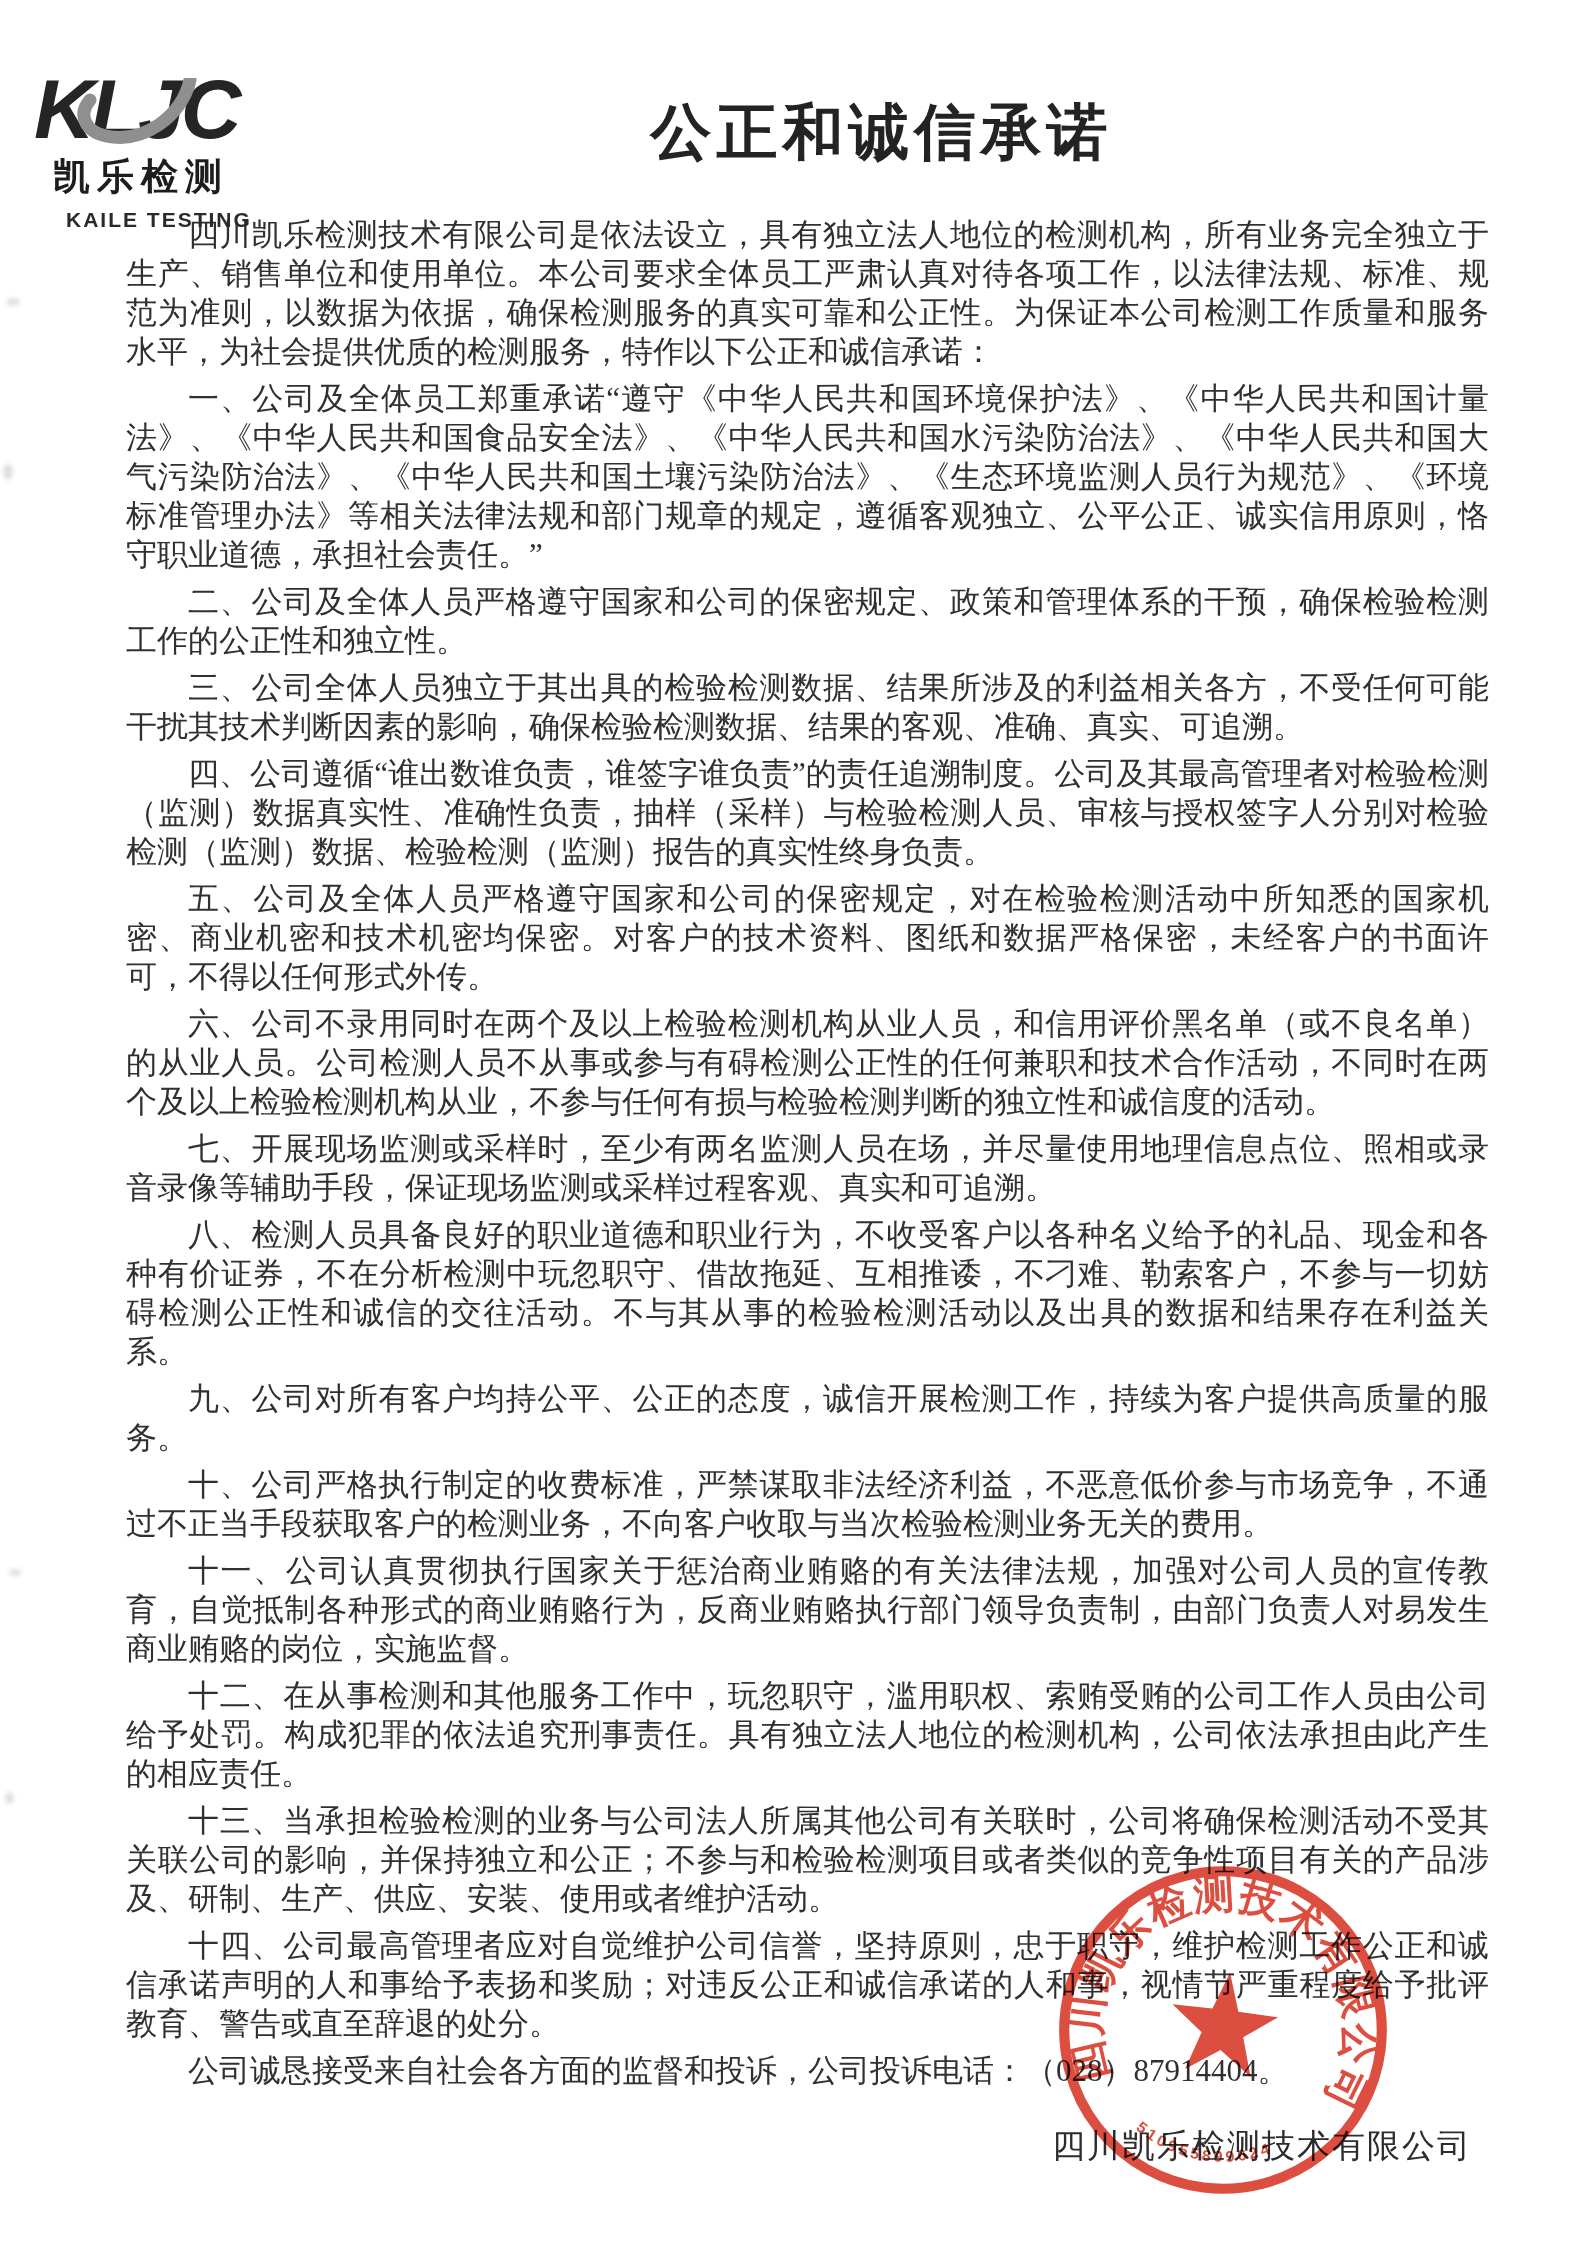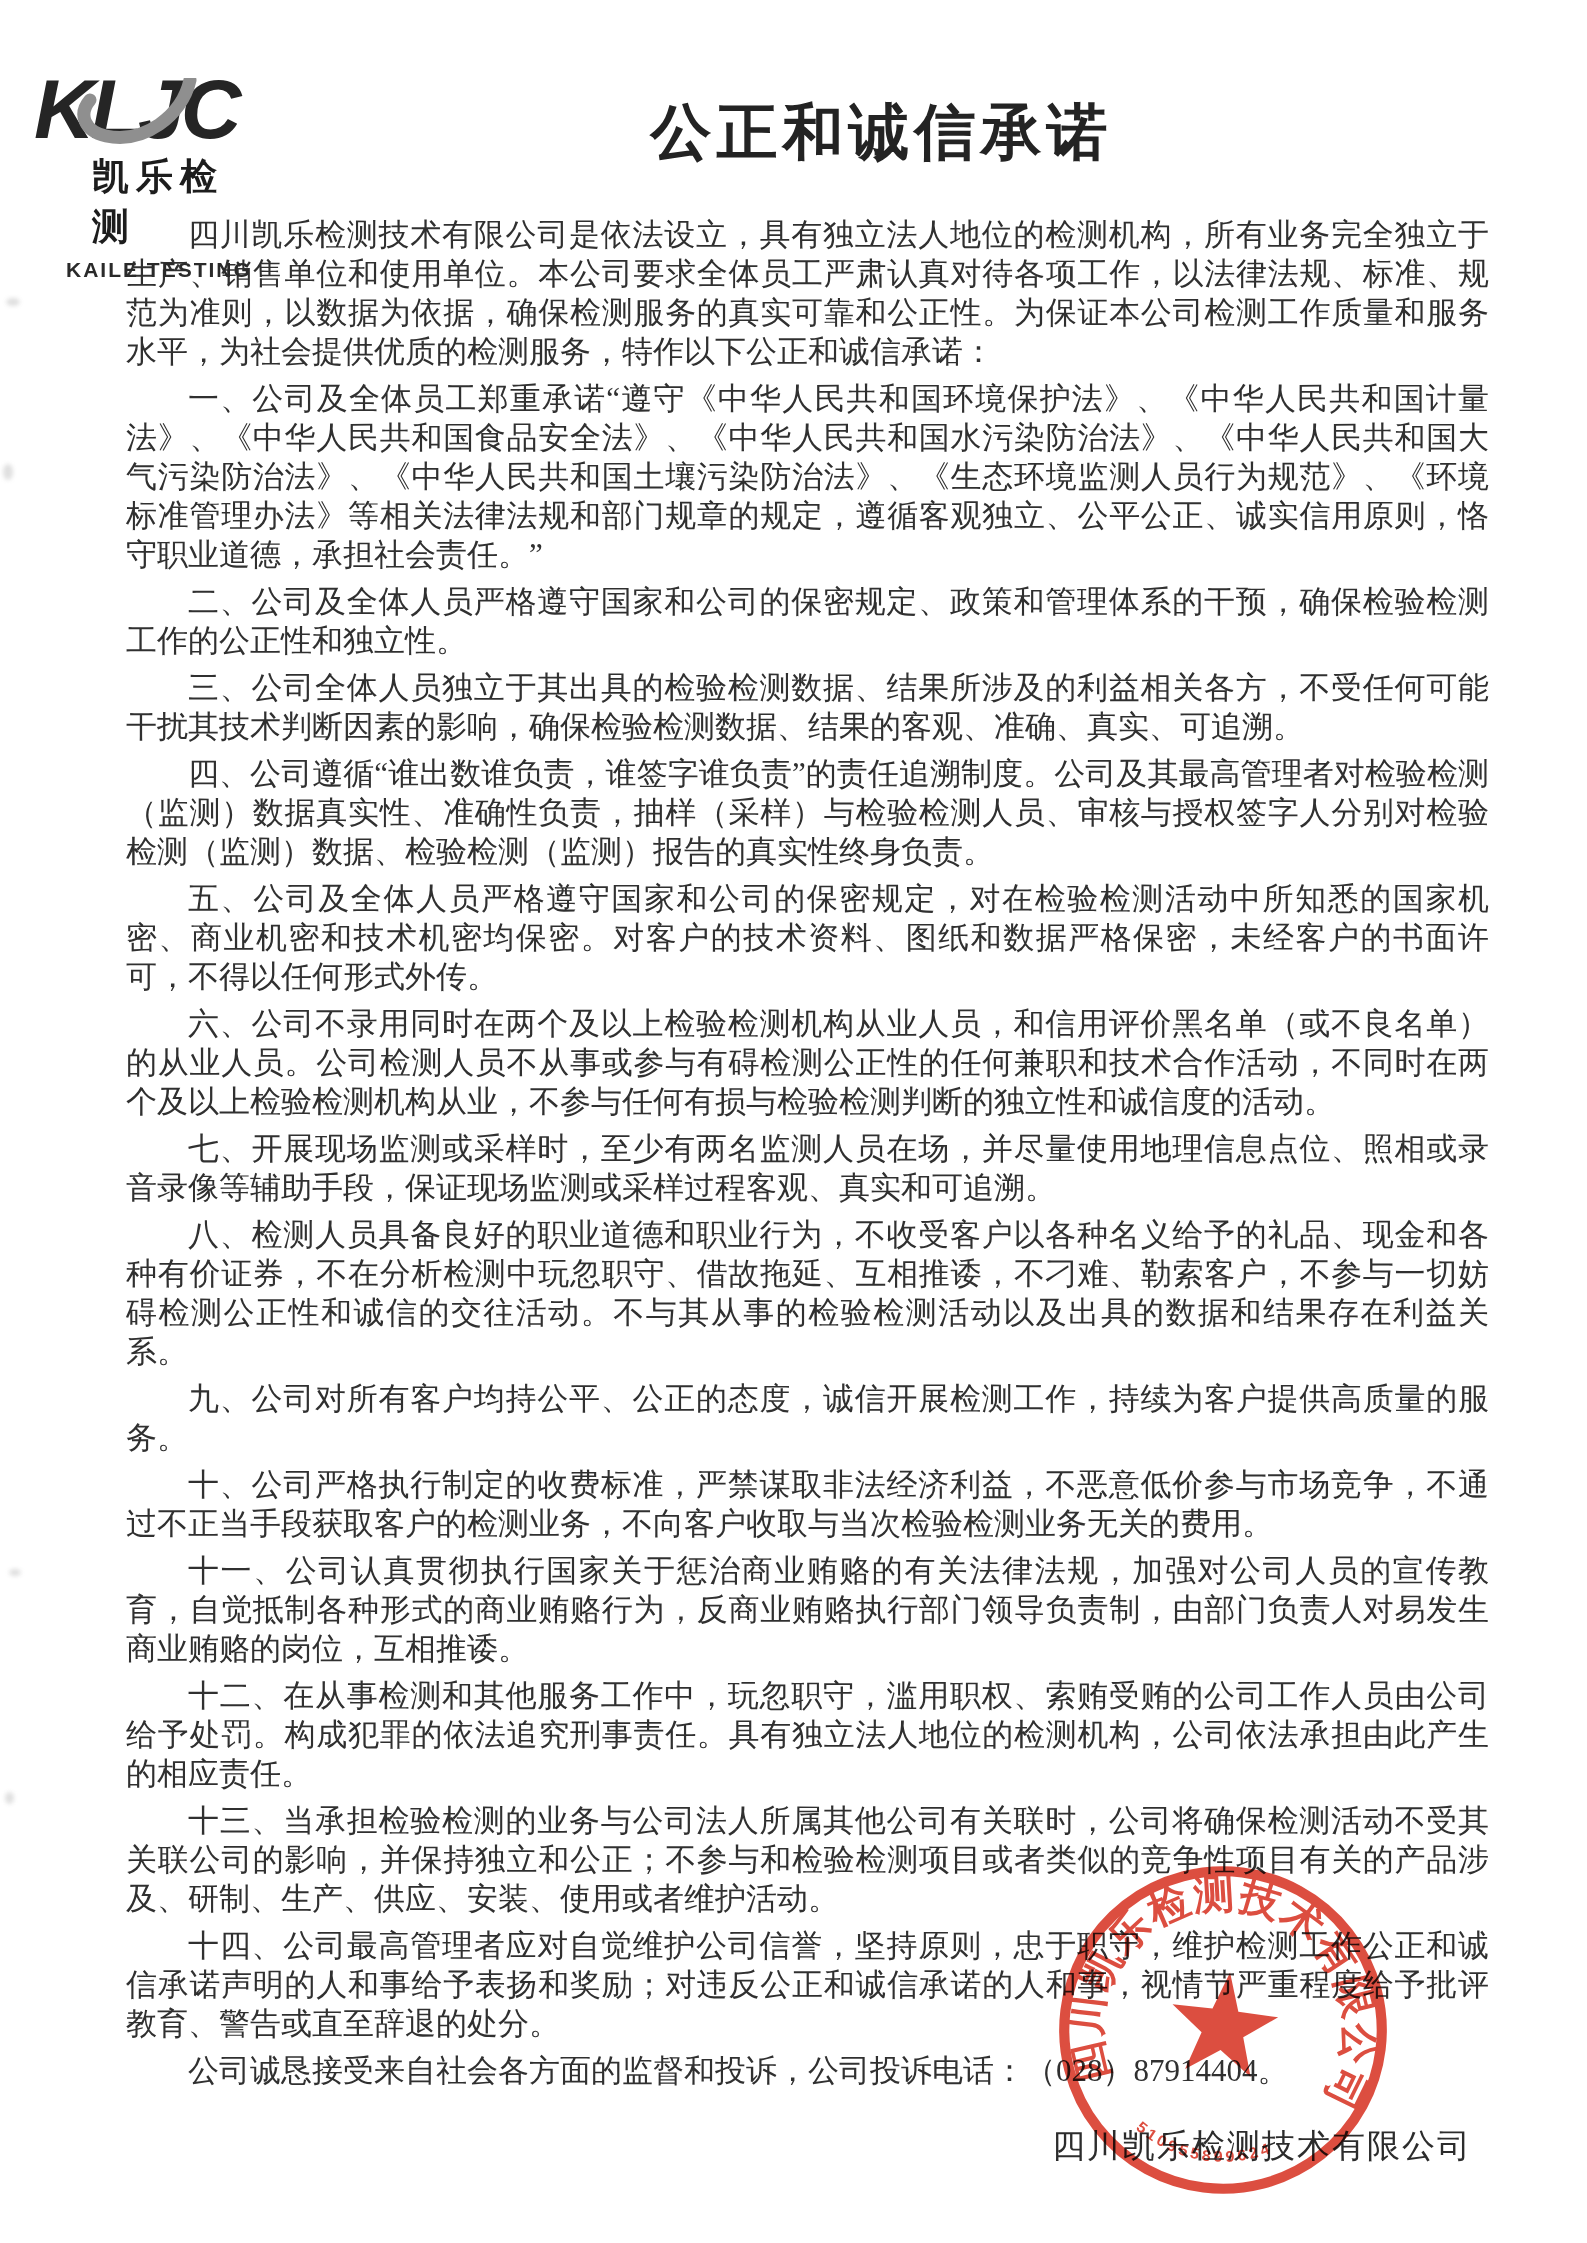--- a/index.html
+++ b/index.html
@@ -8,21 +8,21 @@
     font-family:"Liberation Serif","DejaVu Serif",serif;
     color:#2e2e2e;overflow:hidden;
   }
   .page{position:relative;width:1587px;height:2243px;background:#fff;}
 
   
   .logo{position:absolute;left:32px;top:-14px;width:230px;}
   .logo-mark{display:block;}
   .logo-cn{
     font-weight:bold;font-size:37px;letter-spacing:7px;color:#1d1d1d;
-    margin:2px 0 0 60px;font-family:"Liberation Sans","DejaVu Sans",sans-serif;
+    margin:2px 0 0 21px;font-family:"Liberation Sans","DejaVu Sans",sans-serif;
   }
   .logo-en{
     font-weight:bold;font-size:21px;letter-spacing:2px;color:#2a2a2a;
     margin:6px 0 12px 34px;font-family:"Liberation Sans","DejaVu Sans",sans-serif;
   }
 
   
   .title{
     margin-top:92px;text-align:center;transform:translateX(88px);
     font-size:61px;font-weight:bold;letter-spacing:5px;color:#232323;
@@ -76,21 +76,21 @@
       <p class="para">一、公司及全体员工郑重承诺“遵守《中华人民共和国环境保护法》、《中华人民共和国计量法》、《中华人民共和国食品安全法》、《中华人民共和国水污染防治法》、《中华人民共和国大气污染防治法》、《中华人民共和国土壤污染防治法》、《生态环境监测人员行为规范》、《环境标准管理办法》等相关法律法规和部门规章的规定，遵循客观独立、公平公正、诚实信用原则，恪守职业道德，承担社会责任。”</p>
       <p class="para">二、公司及全体人员严格遵守国家和公司的保密规定、政策和管理体系的干预，确保检验检测工作的公正性和独立性。</p>
       <p class="para">三、公司全体人员独立于其出具的检验检测数据、结果所涉及的利益相关各方，不受任何可能干扰其技术判断因素的影响，确保检验检测数据、结果的客观、准确、真实、可追溯。</p>
       <p class="para">四、公司遵循“谁出数谁负责，谁签字谁负责”的责任追溯制度。公司及其最高管理者对检验检测（监测）数据真实性、准确性负责，抽样（采样）与检验检测人员、审核与授权签字人分别对检验检测（监测）数据、检验检测（监测）报告的真实性终身负责。</p>
       <p class="para">五、公司及全体人员严格遵守国家和公司的保密规定，对在检验检测活动中所知悉的国家机密、商业机密和技术机密均保密。对客户的技术资料、图纸和数据严格保密，未经客户的书面许可，不得以任何形式外传。</p>
       <p class="para">六、公司不录用同时在两个及以上检验检测机构从业人员，和信用评价黑名单（或不良名单）的从业人员。公司检测人员不从事或参与有碍检测公正性的任何兼职和技术合作活动，不同时在两个及以上检验检测机构从业，不参与任何有损与检验检测判断的独立性和诚信度的活动。</p>
       <p class="para">七、开展现场监测或采样时，至少有两名监测人员在场，并尽量使用地理信息点位、照相或录音录像等辅助手段，保证现场监测或采样过程客观、真实和可追溯。</p>
       <p class="para">八、检测人员具备良好的职业道德和职业行为，不收受客户以各种名义给予的礼品、现金和各种有价证券，不在分析检测中玩忽职守、借故拖延、互相推诿，不刁难、勒索客户，不参与一切妨碍检测公正性和诚信的交往活动。不与其从事的检验检测活动以及出具的数据和结果存在利益关系。</p>
       <p class="para">九、公司对所有客户均持公平、公正的态度，诚信开展检测工作，持续为客户提供高质量的服务。</p>
       <p class="para">十、公司严格执行制定的收费标准，严禁谋取非法经济利益，不恶意低价参与市场竞争，不通过不正当手段获取客户的检测业务，不向客户收取与当次检验检测业务无关的费用。</p>
-      <p class="para">十一、公司认真贯彻执行国家关于惩治商业贿赂的有关法律法规，加强对公司人员的宣传教育，自觉抵制各种形式的商业贿赂行为，反商业贿赂执行部门领导负责制，由部门负责人对易发生商业贿赂的岗位，互相推诿。</p>
+      <p class="para">十一、公司认真贯彻执行国家关于惩治商业贿赂的有关法律法规，加强对公司人员的宣传教育，自觉抵制各种形式的商业贿赂行为，反商业贿赂执行部门领导负责制，由部门负责人对易发生商业贿赂的岗位，实施监督。</p>
       <p class="para">十二、在从事检测和其他服务工作中，玩忽职守，滥用职权、索贿受贿的公司工作人员由公司给予处罚。构成犯罪的依法追究刑事责任。具有独立法人地位的检测机构，公司依法承担由此产生的相应责任。</p>
       <p class="para">十三、当承担检验检测的业务与公司法人所属其他公司有关联时，公司将确保检测活动不受其关联公司的影响，并保持独立和公正；不参与和检验检测项目或者类似的竞争性项目有关的产品涉及、研制、生产、供应、安装、使用或者维护活动。</p>
       <p class="para">十四、公司最高管理者应对自觉维护公司信誉，坚持原则，忠于职守，维护检测工作公正和诚信承诺声明的人和事给予表扬和奖励；对违反公正和诚信承诺的人和事，视情节严重程度给予批评教育、警告或直至辞退的处分。</p>
       <p class="para">公司诚恳接受来自社会各方面的监督和投诉，公司投诉电话：（028）87914404。</p>
     </div>
 
   <div class="signature">四川凯乐检测技术有限公司</div>
 
   <svg class="seal" viewBox="0 0 340 340">
     <g transform="rotate(7 170 170)" fill="#d93a2b">

